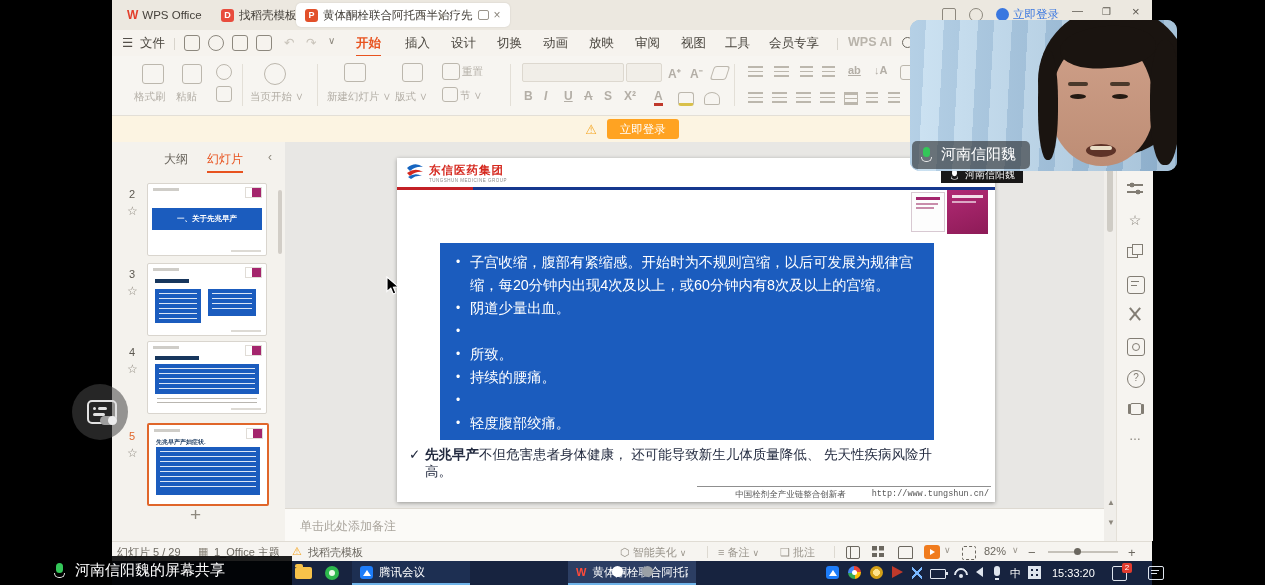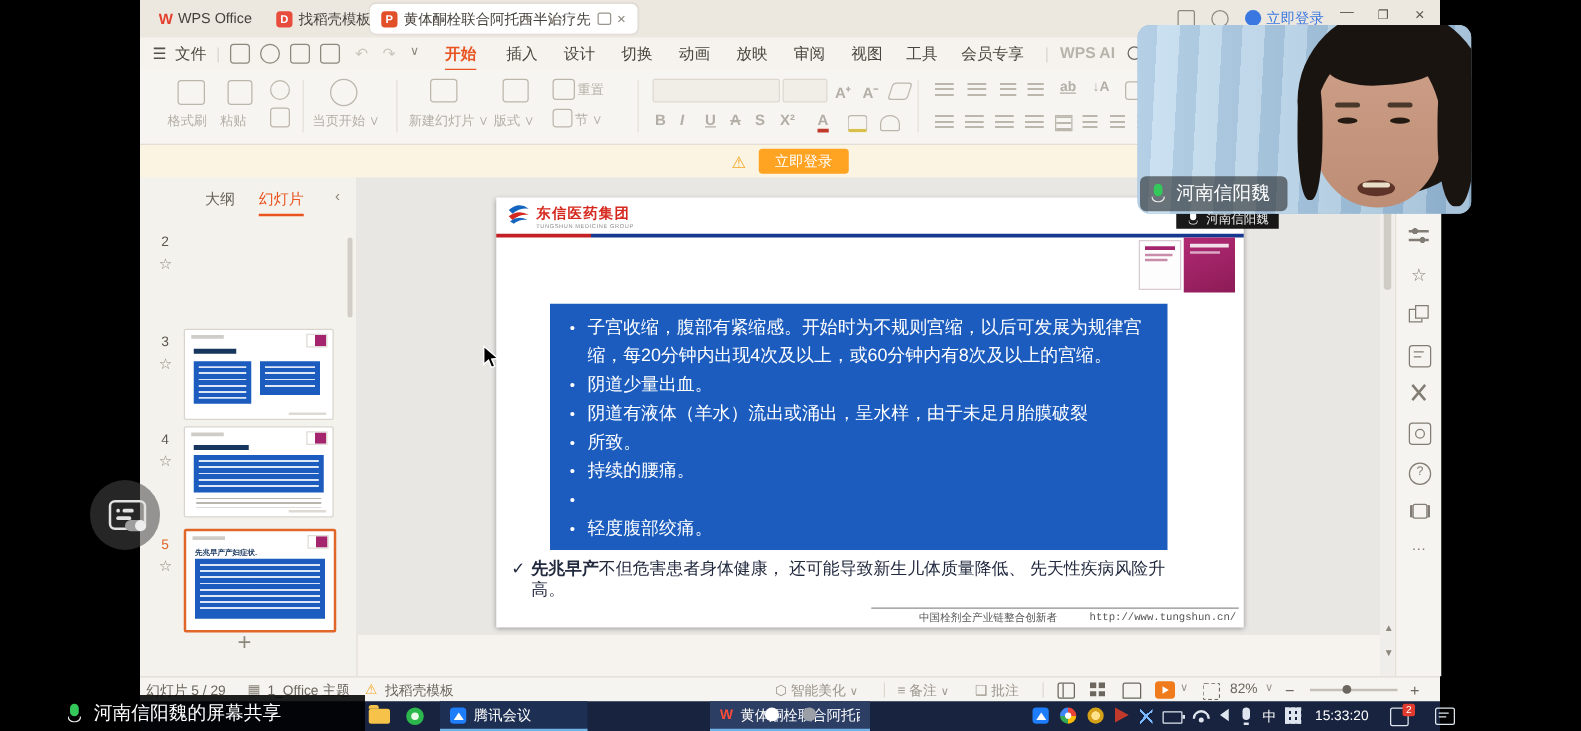--- a/index.html
+++ b/index.html
@@ -225,20 +225,28 @@
       <span class="nbtn">立即登录</span>
     </div>
 
     <div class="lpanel">
       <span class="ltab" style="left:52px;text-align:right;">大纲</span>
       <span class="ltab active" style="left:95px;">幻灯片</span>
       <span class="abs" style="left:156px;top:8px;color:#8d887e;font-size:12px;">‹</span>
 
       <span class="tnum" style="top:46px;">2</span>
       <span class="tstar" style="top:62px;">☆</span>
+      <div class="thumb" style="top:41px;height:71px;">
+        <div class="th-h"></div>
+        <div class="th-p"></div>
+        <div class="bluebox" style="left:4px;right:4px;top:24px;height:22px;display:flex;align-items:center;justify-content:center;color:#fff;font-size:7.5px;font-weight:bold;">
+            <span>一、关于先兆早产</span>
+          </div>
+        <div class="th-f"></div>
+      </div>
 
       <span class="tnum" style="top:126px;">3</span>
       <span class="tstar" style="top:142px;">☆</span>
       <div class="thumb" style="top:121px;height:71px;">
         <div class="th-h"></div>
         <div class="th-p"></div>
         <div style="position:absolute;left:7px;top:15px;width:34px;height:4px;background:#17365d;"></div>
         <div class="bluebox" style="left:7px;top:25px;width:46px;height:34px;">
             <div class="wlines"></div>
           </div>
@@ -308,21 +316,20 @@
           <div class="bul">
               <span class="bdot">•</span>
               <span>子宫收缩，腹部有紧缩感。开始时为不规则宫缩，以后可发展为规律宫缩，每20分钟内出现4次及以上，或60分钟内有8次及以上的宫缩。</span>
             </div>
           <div class="bul">
               <span class="bdot">•</span>
               <span>阴道少量出血。</span>
             </div>
           <div class="bul">
               <span class="bdot">•</span>
-              <span>阴道有液体（羊水）流出或涌出，呈水样，由于未足月胎膜破裂</span>
             </div>
           <div class="bul">
               <span class="bdot">•</span>
               <span>所致。</span>
             </div>
           <div class="bul">
               <span class="bdot">•</span>
               <span>持续的腰痛。</span>
             </div>
           <div class="bul">
@@ -339,20 +346,23 @@
           <span><b>先兆早产</b><span>不但危害患者身体健康， 还可能导致新生儿体质量降低、 先天性疾病风险升高。</span></span>
         </div>
         <div class="abs" style="left:300px;top:328px;width:294px;border-top:1px solid #8f8f8f;"></div>
         <div class="sfoot">
           <span>中国栓剂全产业链整合创新者</span>
           <span style="font-family:'Liberation Mono',monospace;">http://www.tungshun.cn/</span>
         </div>
       </div>
     </div>
 
+    <div class="notesbar">
+      <span class="abs" style="left:15px;top:9px;font-size:12px;color:#a9a49c;">单击此处添加备注</span>
+    </div>
 
     <div class="vscroll">
       <div class="abs" style="left:3px;top:10px;width:6px;height:80px;background:#cfccc5;border-radius:3px;"></div>
       <span class="abs" style="left:3px;top:356px;font-size:8px;color:#8d887e;">▲</span>
       <span class="abs" style="left:3px;top:376px;font-size:8px;color:#8d887e;">▼</span>
     </div>
 
     <div class="rail">
       <div class="railico" style="top:38px;background:
         linear-gradient(#827d74,#827d74) 0 4px/16px 2px no-repeat,

